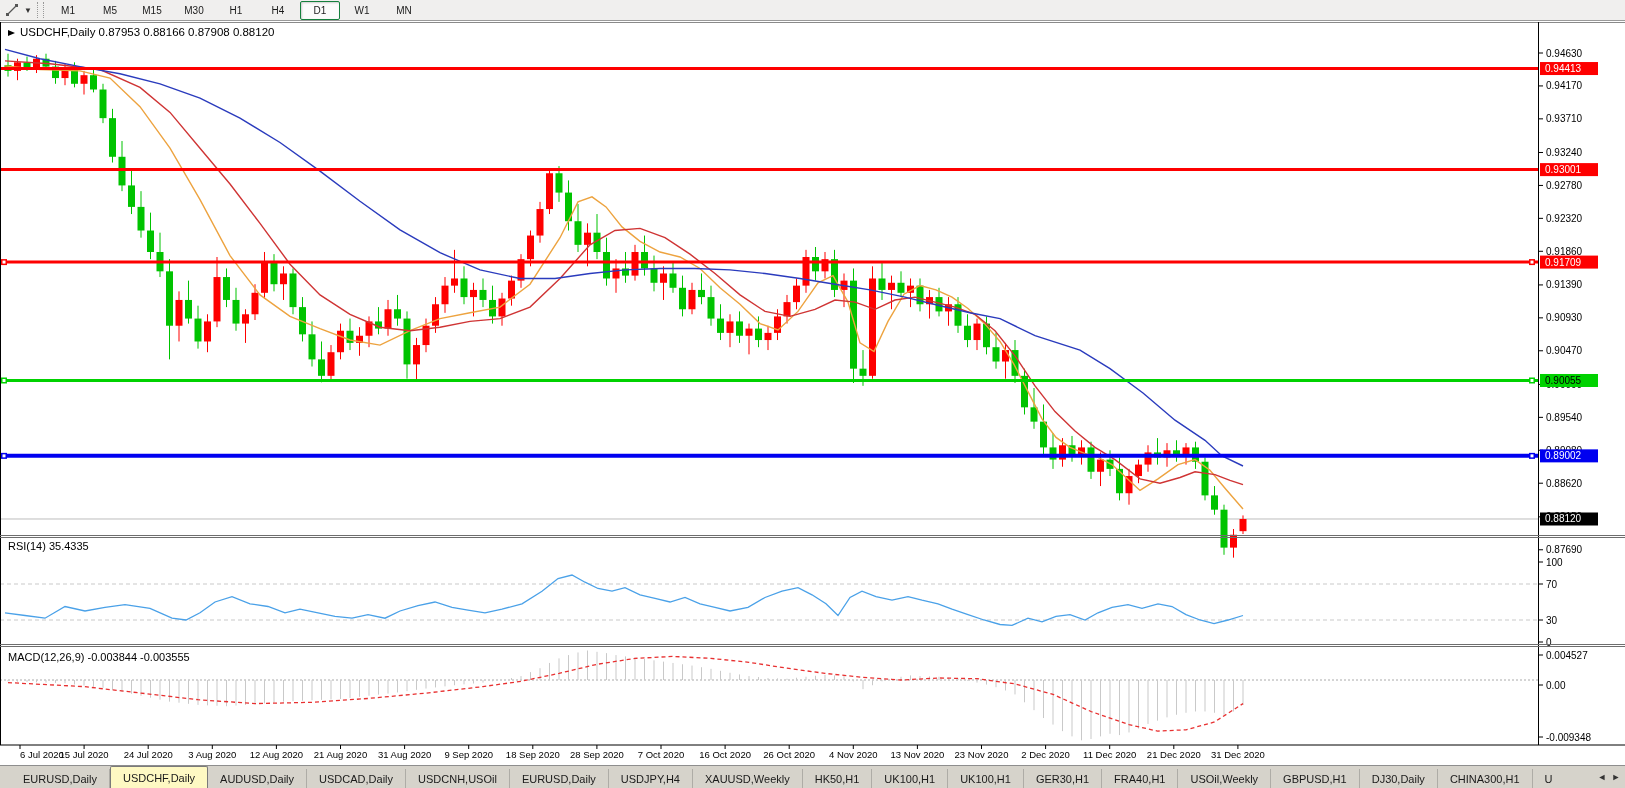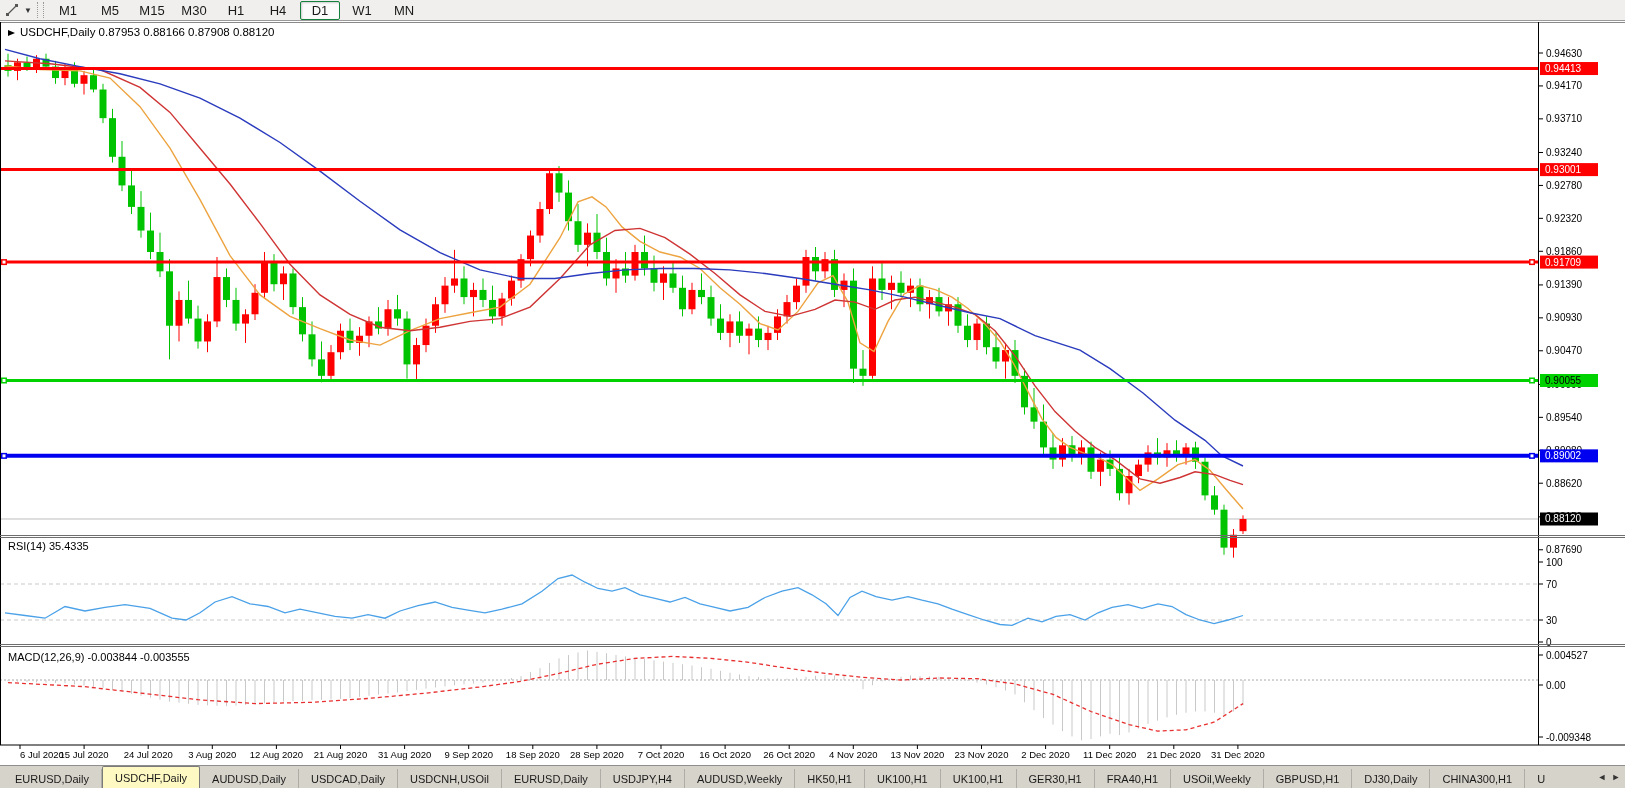--- a/index.html
+++ b/index.html
@@ -2,27 +2,27 @@
 <html><head>
 <meta charset="utf-8">
 <style>
   html,body{margin:0;padding:0;background:#fff;font-family:"Liberation Sans",sans-serif;}
   #app{position:relative;width:1625px;height:788px;overflow:hidden;background:#fff;}
   
   #toolbar{position:absolute;top:0;left:0;width:1625px;height:21px;background:#f0efee;border-bottom:1px solid #9a9a9a;display:flex;align-items:center;padding-left:2px;box-sizing:border-box;}
   .tool-icon{width:20px;height:18px;display:flex;align-items:center;justify-content:center;}
   .caret{font-size:8px;color:#333;width:12px;text-align:center;}
   .grip{width:5px;height:16px;margin:0 3px;border-left:1px dotted #999;border-right:1px dotted #999;}
-  .tf-btn{height:17px;min-width:26px;padding:0 6px;margin:0 1px;font-size:13px;color:#1a1a1a;display:flex;align-items:center;justify-content:center;border:1px solid transparent;border-radius:2px;}
+  .tf-btn{height:17px;min-width:26px;padding:0 6px;margin:0 1px;font-size:10px;color:#1a1a1a;display:flex;align-items:center;justify-content:center;border:1px solid transparent;border-radius:2px;}
   .tf-btn.active{background:#fbfbfb;border:1px solid #15803d;box-shadow:inset 1px 1px 2px rgba(0,0,0,.18);}
   
   #chart-svg{position:absolute;top:22px;left:0;}
   #chart-svg text{font-family:"Liberation Sans",sans-serif;}
   
-  #tabbar{position:absolute;left:0;bottom:0;width:1625px;height:23px;background:#d6d3cb;border-top:1px solid #8e8e8e;display:flex;align-items:flex-end;padding-left:3px;box-sizing:border-box;overflow:hidden;}
+  #tabbar{position:absolute;left:0;bottom:0;width:1625px;height:23px;background:#d6d3cb;border-top:1px solid #8e8e8e;display:flex;align-items:flex-end;padding-left:11px;box-sizing:border-box;overflow:hidden;}
   .tab{height:19px;padding:0 12px;font-size:11px;color:#1a1a1a;display:flex;align-items:center;white-space:nowrap;border-right:1px solid #aeaca6;background:transparent;}
   .tab.active{background:#fef9c3;border:1px solid #7a7a7a;border-bottom:none;height:21px;border-radius:2px 2px 0 0;}
   .tab.partial{max-width:24px;overflow:hidden;border-right:none;}
   .tab-arrows{margin-left:auto;display:flex;align-items:center;height:100%;padding-right:2px;}
   .tab-arrow{width:14px;height:16px;font-size:9px;color:#333;display:flex;align-items:center;justify-content:center;}
 </style>
 </head>
 <body>
 <div id="app">
 
@@ -640,21 +640,21 @@
     </svg>
 
 <div id="tabbar">
       <div class="tab">EURUSD,Daily</div>
       <div class="tab active">USDCHF,Daily</div>
       <div class="tab">AUDUSD,Daily</div>
       <div class="tab">USDCAD,Daily</div>
       <div class="tab">USDCNH,USOil</div>
       <div class="tab">EURUSD,Daily</div>
       <div class="tab">USDJPY,H4</div>
-      <div class="tab">AUDUSD,Weekly</div>
+      <div class="tab">XAUUSD,Weekly</div>
       <div class="tab">HK50,H1</div>
       <div class="tab">UK100,H1</div>
       <div class="tab">UK100,H1</div>
       <div class="tab">GER30,H1</div>
       <div class="tab">FRA40,H1</div>
       <div class="tab">USOil,Weekly</div>
       <div class="tab">GBPUSD,H1</div>
       <div class="tab">DJ30,Daily</div>
       <div class="tab">CHINA300,H1</div>
       <div class="tab partial">U</div>

